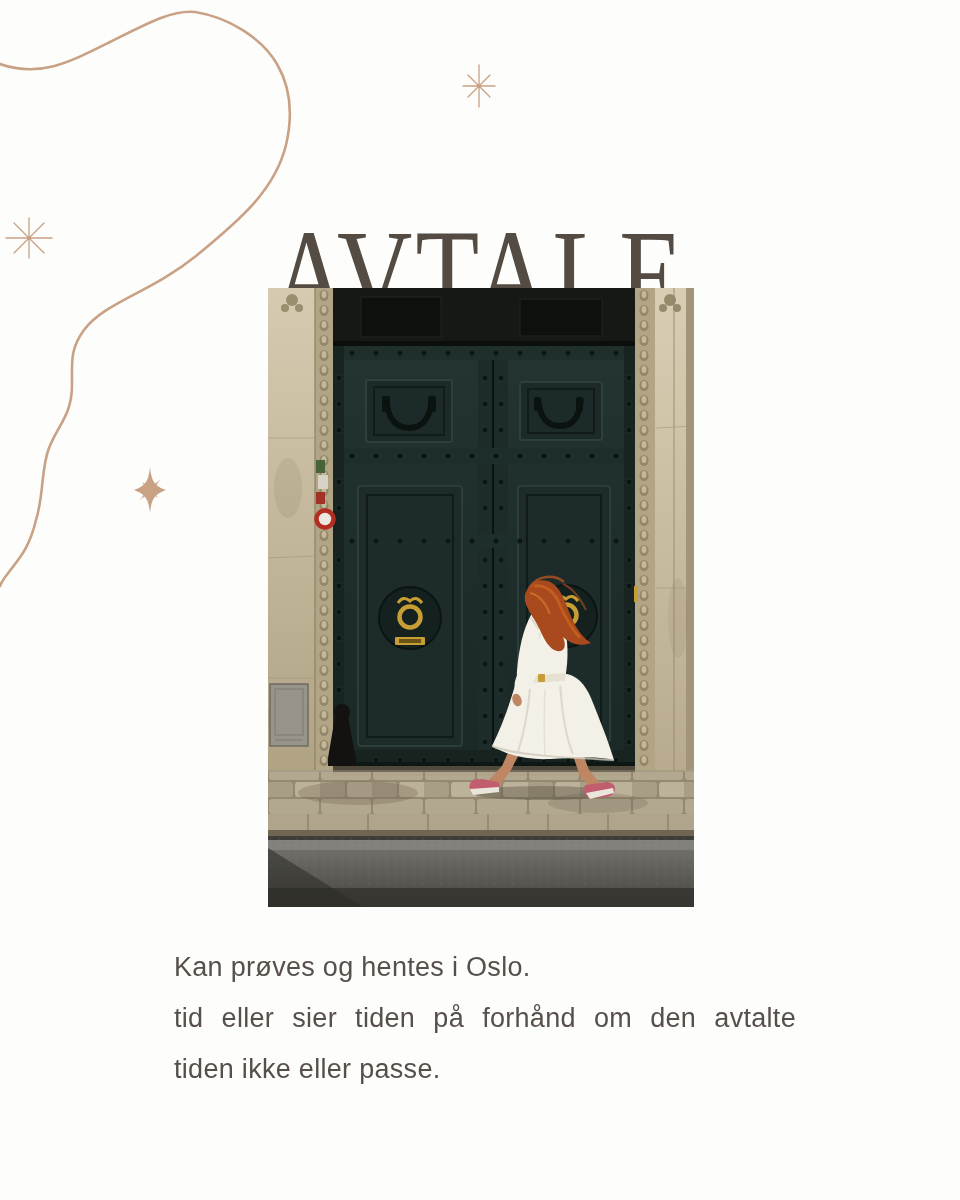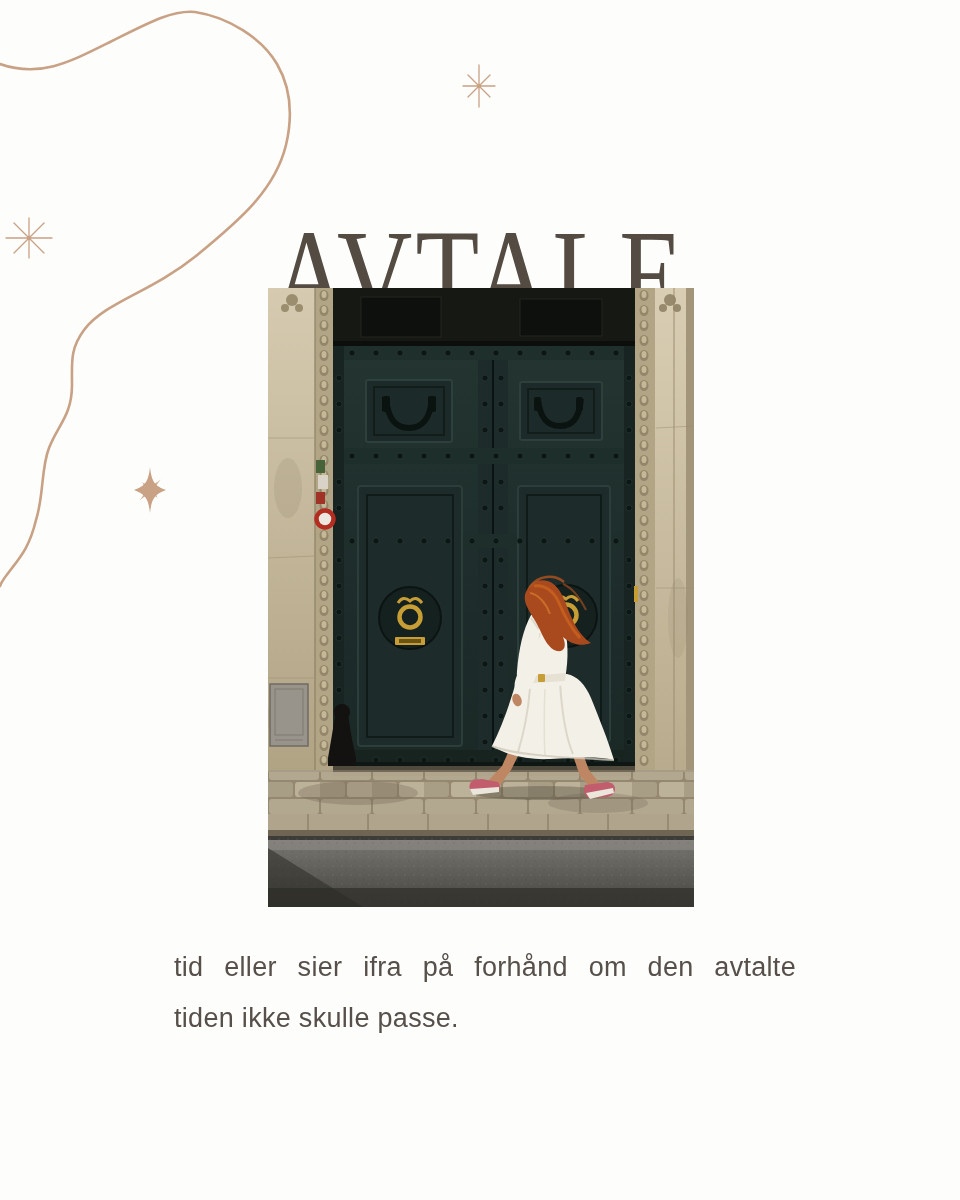--- a/index.html
+++ b/index.html
@@ -416,17 +416,18 @@
         <path d="M266,298 C276,296 286,303 291,315 C296,327 303,340 312,350" stroke="#c8611f" stroke-width="3" fill="none" opacity="0.85"></path>
         <path d="M262,305 C270,306 278,315 282,326" stroke="#d97a2e" stroke-width="2" fill="none" opacity="0.7"></path>
         <path d="M262,299 C270,287 286,286 296,294" stroke="#b35420" stroke-width="2.5" fill="none" opacity="0.8"></path>
         <path d="M295,296 C305,300 312,310 318,322" stroke="#b35420" stroke-width="2" fill="none" opacity="0.6"></path>
       </g>
     </g>
   </svg>
   </figure>
 
   <div id="bodytext">
-    <div class="bline just">tid eller sier ifra på forhånd om den avtalte</div>
-    <div class="bline">tiden ikke skulle passe.</div>
+    <div class="bline">Kan prøves og hentes i Oslo.</div>
+    <div class="bline just">tid eller sier tiden på forhånd om den avtalte</div>
+    <div class="bline">tiden ikke eller passe.</div>
   </div>
 
 </div>
 
 </body></html>

